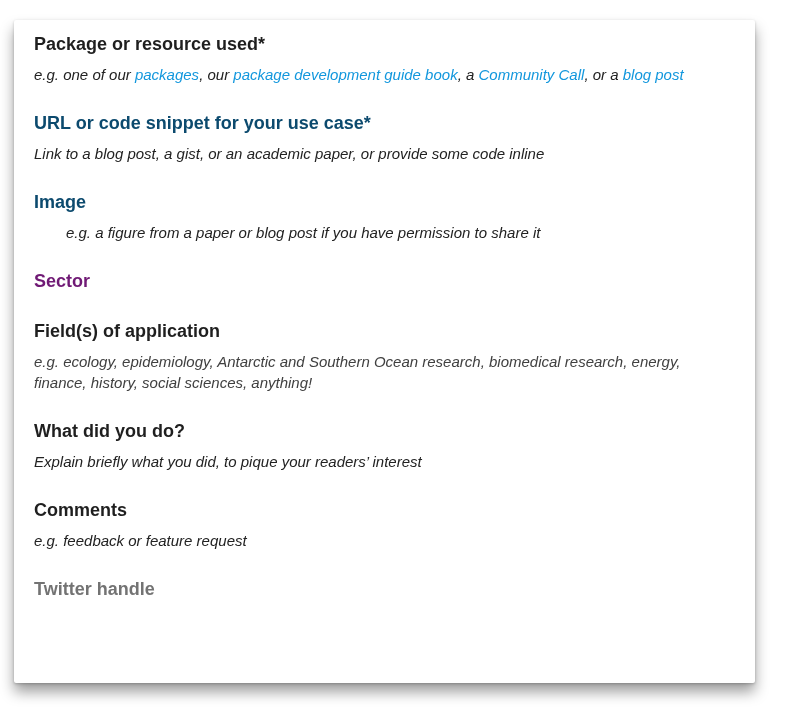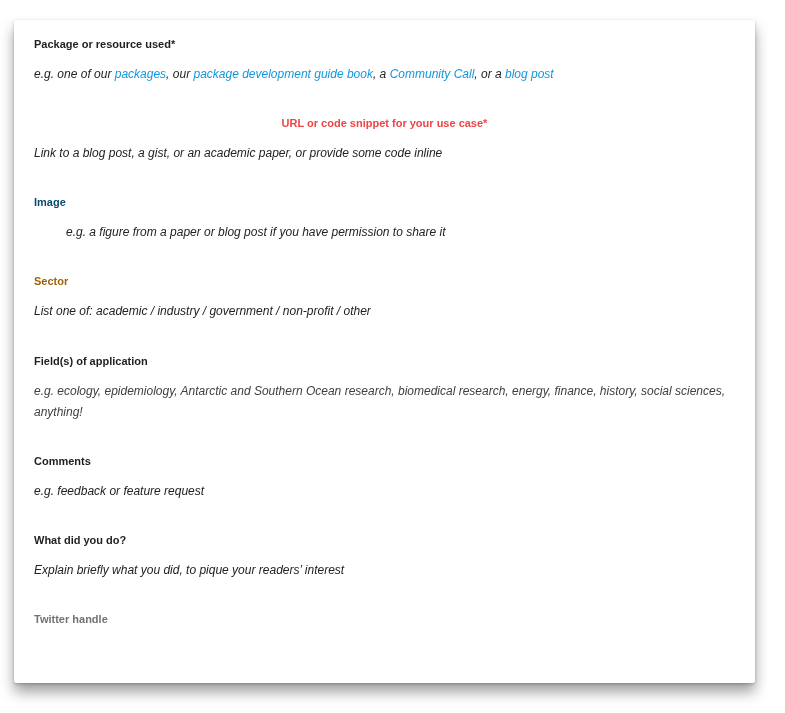--- a/index.html
+++ b/index.html
@@ -21,68 +21,67 @@
     border-radius: 2px;
     padding: 14px 20px 18px 20px;
     box-shadow:
       0 1px 3px rgba(0,0,0,0.22),
       0 9px 14px rgba(0,0,0,0.38);
   }
   .field-section {
     margin: 0 0 28px 0;
   }
   .field-label {
-    font-size: 11px;
+    font-size: 18px;
     line-height: 21px;
     font-weight: bold;
     color: #1f1f1f;
     margin: 0 0 9px 0;
   }
   .field-hint {
-    font-size: 12px;
+    font-size: 15px;
     line-height: 21px;
     font-style: italic;
     color: #222222;
     margin: 0;
   }
   .field-hint a {
     text-decoration: none;
     cursor: pointer;
   }
 </style>
 </head>
 <body>
 
 <div class="card">
   <div id="fields-list">
       <div class="field-section">
         <p class="field-label" style="color: rgb(31, 31, 31);">Package or resource used*</p>
         <p class="field-hint" style="color: rgb(34, 34, 34);"><span>e.g. one of our </span><a style="color: rgb(18, 151, 221);">packages</a><span>, our </span><a style="color: rgb(18, 151, 221);">package development guide book</a><span>, a </span><a style="color: rgb(18, 151, 221);">Community Call</a><span>, or a </span><a style="color: rgb(18, 151, 221);">blog post</a></p>
       </div>
       <div class="field-section">
-        <p class="field-label" style="color: #ef4444; text-align: center;">URL or code snippet for your use case*</p>
+        <p class="field-label" style="color: #0c4a6e;">URL or code snippet for your use case*</p>
         <p class="field-hint" style="color: rgb(34, 34, 34);"><span>Link to a blog post, a gist, or an academic paper, or provide some code inline</span></p>
       </div>
       <div class="field-section">
         <p class="field-label" style="color: #0c4a6e;">Image</p>
         <p class="field-hint" style="color: rgb(34, 34, 34); margin-left: 32px;"><span>e.g. a figure from a paper or blog post if you have permission to share it</span></p>
       </div>
       <div class="field-section">
-        <p class="field-label" style="color: #a16207;">Sector</p>
-        <p class="field-hint" style="color: rgb(34, 34, 34);"><span>List one of: academic / industry / government / non-profit / other</span></p>
+        <p class="field-label" style="color: #701a75;">Sector</p>
       </div>
       <div class="field-section">
         <p class="field-label" style="color: rgb(31, 31, 31); margin-top: 29px;">Field(s) of application</p>
         <p class="field-hint" style="color: #404040;"><span>e.g. ecology, epidemiology, Antarctic and Southern Ocean research, biomedical research, energy, finance, history, social sciences, anything!</span></p>
       </div>
       <div class="field-section">
+        <p class="field-label" style="color: rgb(31, 31, 31);">What did you do?</p>
+        <p class="field-hint" style="color: rgb(34, 34, 34);"><span>Explain briefly what you did, to pique your readers’ interest</span></p>
+      </div>
+      <div class="field-section">
         <p class="field-label" style="color: rgb(31, 31, 31);">Comments</p>
         <p class="field-hint" style="color: rgb(34, 34, 34);"><span>e.g. feedback or feature request</span></p>
-      </div>
-      <div class="field-section">
-        <p class="field-label" style="color: rgb(31, 31, 31);">What did you do?</p>
-        <p class="field-hint" style="color: rgb(34, 34, 34);"><span>Explain briefly what you did, to pique your readers’ interest</span></p>
       </div>
       <div class="field-section">
         <p class="field-label" style="color: #737373;">Twitter handle</p>
       </div>
     </div>
 </div>
 
 </body></html>

